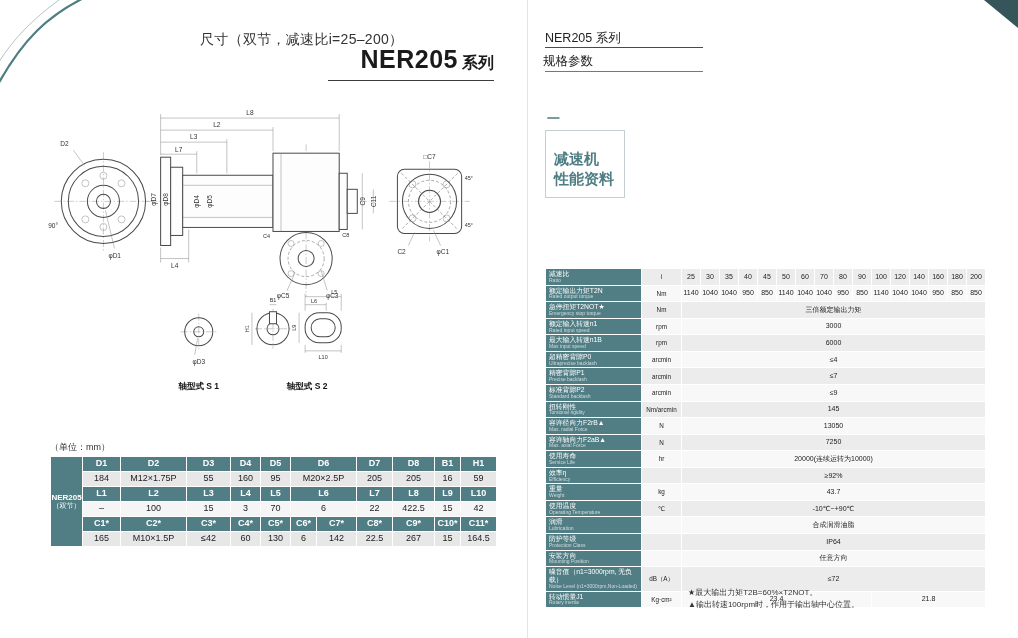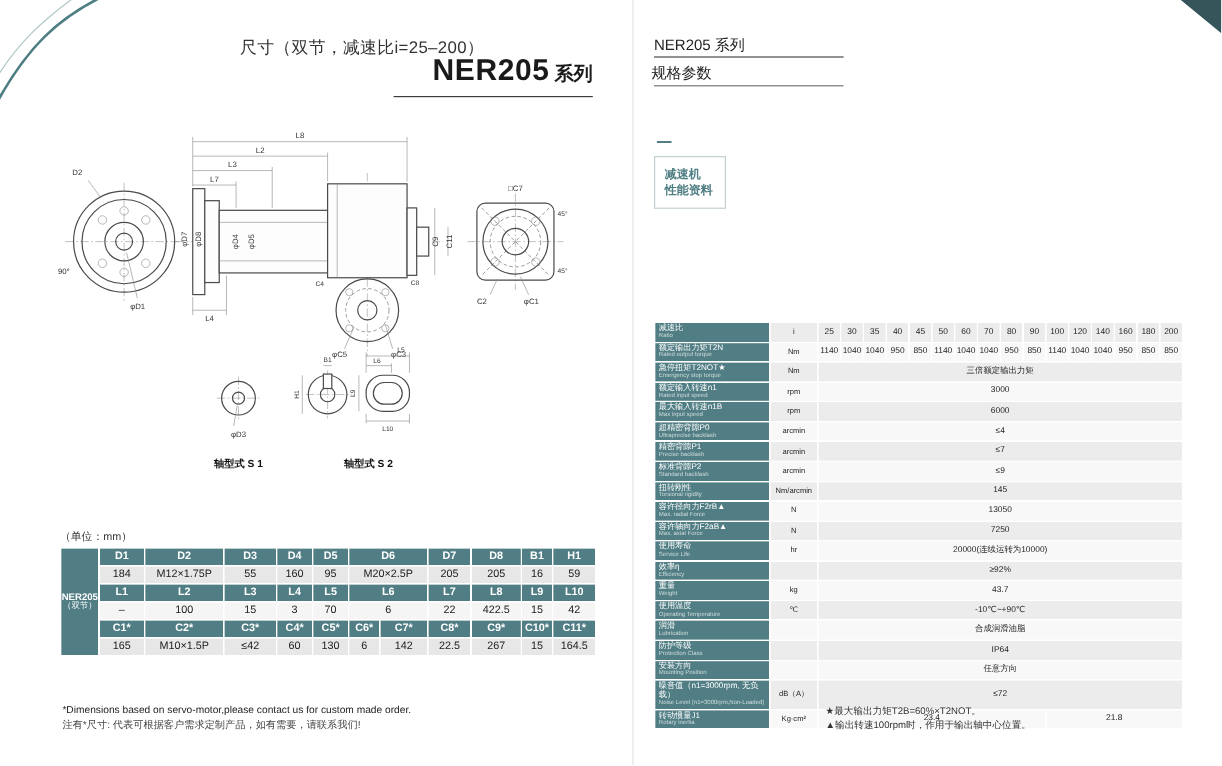--- a/index.html
+++ b/index.html
@@ -15,21 +15,21 @@
 .lp-rule{position:absolute;top:80px;left:328px;width:166px;border-top:1.5px solid #3c3c3c}
 .unit-note{position:absolute;top:441px;left:50px;width:446px;text-align:left;font-size:9px;color:#333}
 .fn-en{position:absolute;top:586px;left:52px;font-size:8.5px;color:#222}
 .fn-cn{position:absolute;top:599px;left:52px;font-size:8.5px;color:#444}
 .rp-series{position:absolute;top:30px;left:545px;font-size:12.5px;color:#222}
 .rp-rule1{position:absolute;top:47px;left:545px;width:158px;border-top:1.5px solid #4a4a4a}
 .rp-sub{position:absolute;top:53px;left:543px;font-size:12.5px;color:#222}
 .rp-rule2{position:absolute;top:71px;left:545px;width:158px;border-top:1px solid #777}
 .perf{position:absolute;top:110px;left:545px}
 .perf .dash{color:#517e84;font-size:13px;font-weight:bold;margin-bottom:2px;padding-left:2px}
-.perf .pbox{border:1px solid #c3d0d1;padding:8px 10px 7px 8px;color:#4e7e83;font-size:10px;font-weight:bold;line-height:1.35;display:inline-block}
+.perf .pbox{border:1px solid #c3d0d1;padding:18px 10px 7px 8px;color:#4e7e83;font-size:15px;font-weight:bold;line-height:1.35;display:inline-block}
 .rfn1{position:absolute;top:587px;left:688px;font-size:8px;color:#333}
 .rfn2{position:absolute;top:599px;left:688px;font-size:8px;color:#333}
 table{border-collapse:collapse;table-layout:fixed}
 .dim-table{position:absolute;left:50px;top:456px;width:446px;font-size:9px}
 .dim-table td{border:1px solid #fff;text-align:center;height:15px;padding:0;line-height:1.1;overflow:hidden}
 .dim-table tr.th td{background:#517e84;color:#fff;font-weight:bold}
 .dim-table tr.odd td{background:#e7e7e7}
 .dim-table tr.even td{background:#f5f5f5}
 .dim-table td.side{background:#517e84!important;color:#fff!important;font-weight:bold;font-size:8px;line-height:1.2}
 .dim-table td.side .en{font-size:7px;font-weight:normal}
@@ -294,22 +294,20 @@
           <td>130</td>
           <td>6</td>
           <td>142</td>
           <td>22.5</td>
           <td>267</td>
           <td>15</td>
           <td>164.5</td>
         </tr>
       </tbody>
   </table>
-  <div class="fn-en">*Dimensions based on servo-motor,please contact us for custom made order.</div>
-  <div class="fn-cn">注有*尺寸: 代表可根据客户需求定制产品，如有需要，请联系我们!</div>
 
   <div class="rp-series">NER205 系列</div>
   <div class="rp-rule1"></div>
   <div class="rp-sub">规格参数</div>
   <div class="rp-rule2"></div>
 
   <div class="perf">
     <div class="dash">一</div>
     <div class="pbox">
       <div>减速机</div>

